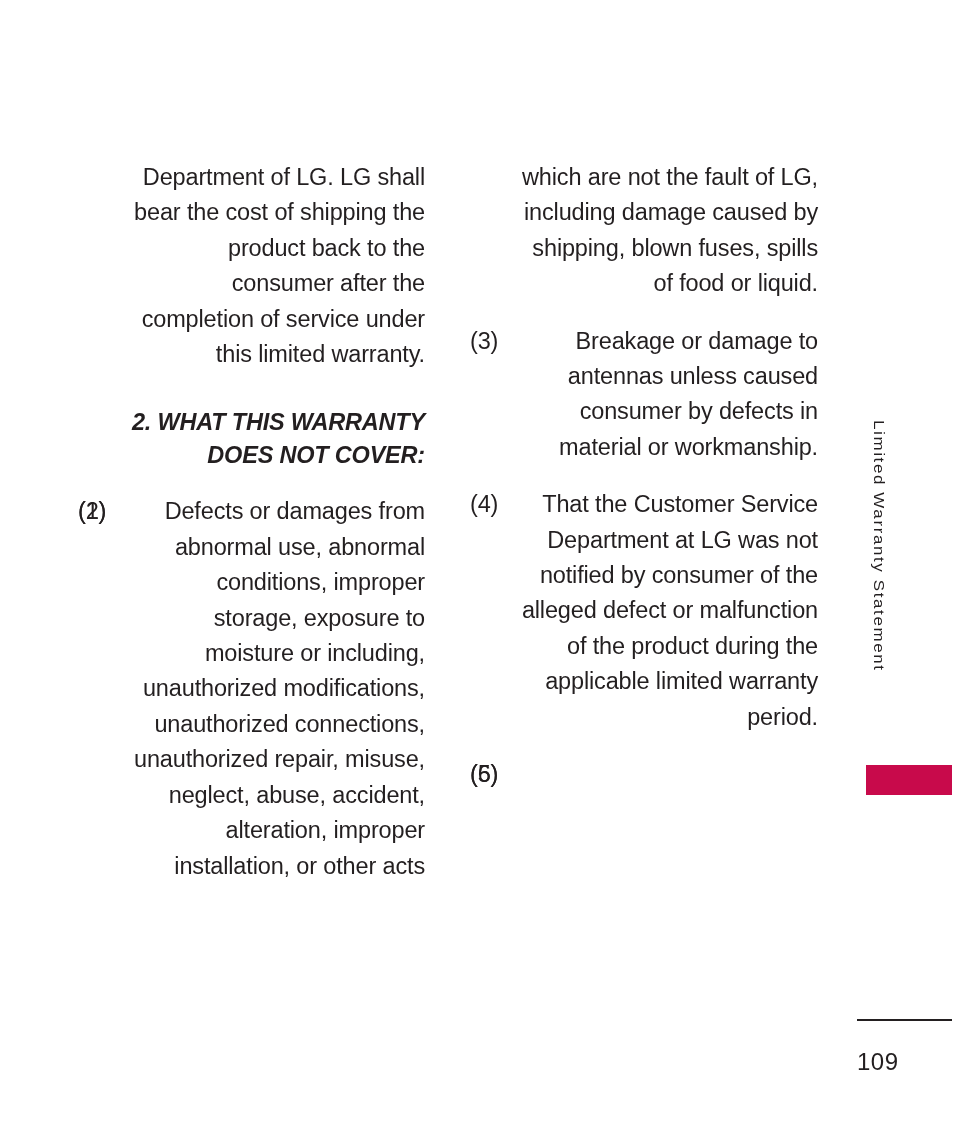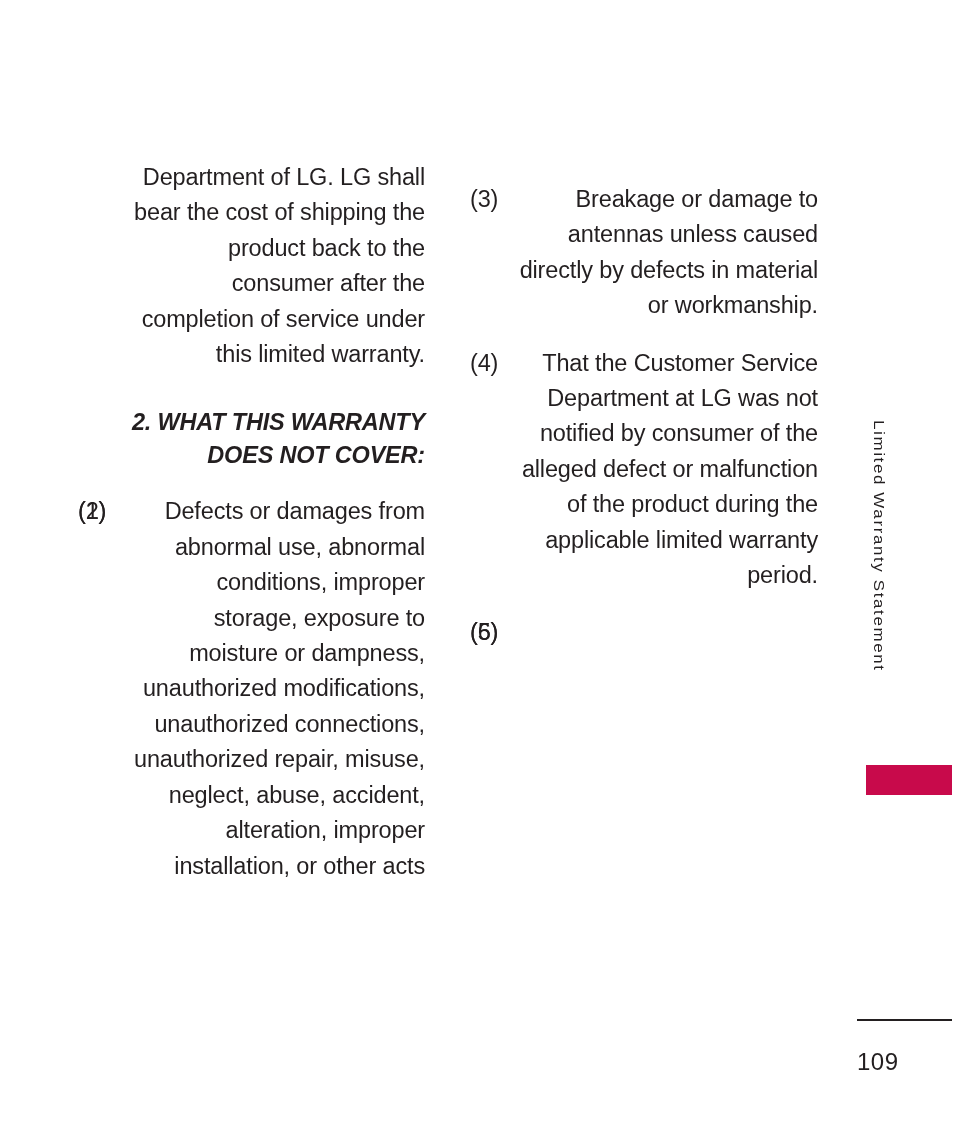--- a/index.html
+++ b/index.html
@@ -140,34 +140,35 @@
     <h2 class="section-heading">2. WHAT THIS WARRANTY DOES NOT COVER:</h2>
 
     <ul class="num-list">
 
       <li class="num-item">
         <span class="num-marker">(1)</span>
       </li>
 
       <li class="num-item">
         <span class="num-marker">(2)</span>
-        <span class="num-text">Defects or damages from abnormal use, abnormal conditions, improper storage, exposure to moisture or dampness, unauthorized modifications, unauthorized connections, unauthorized repair, misuse, neglect, abuse, accident, alteration, improper installation, or other acts</span>
+        <span class="num-text">Defects or damages from abnormal use, abnormal conditions, improper storage, exposure to moisture or including, unauthorized modifications, unauthorized connections, unauthorized repair, misuse, neglect, abuse, accident, alteration, improper installation, or other acts</span>
       </li>
 
     </ul>
   </div>
 
   <div class="col col-right">
 
+    <p class="cont">which are not the fault of LG, including damage caused by shipping, blown fuses, spills of food or liquid.</p>
 
     <ul class="num-list" style="margin-top:22px;">
 
       <li class="num-item">
         <span class="num-marker">(3)</span>
-        <span class="num-text">Breakage or damage to antennas unless caused directly by defects in material or workmanship.</span>
+        <span class="num-text">Breakage or damage to antennas unless caused consumer by defects in material or workmanship.</span>
       </li>
 
       <li class="num-item">
         <span class="num-marker">(4)</span>
         <span class="num-text">That the Customer Service Department at LG was not notified by consumer of the alleged defect or malfunction of the product during the applicable limited warranty period.</span>
       </li>
 
       <li class="num-item">
         <span class="num-marker">(5)</span>
       </li>

